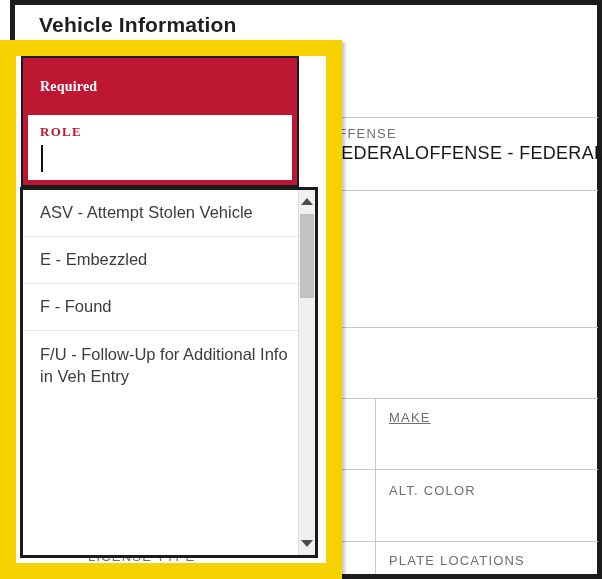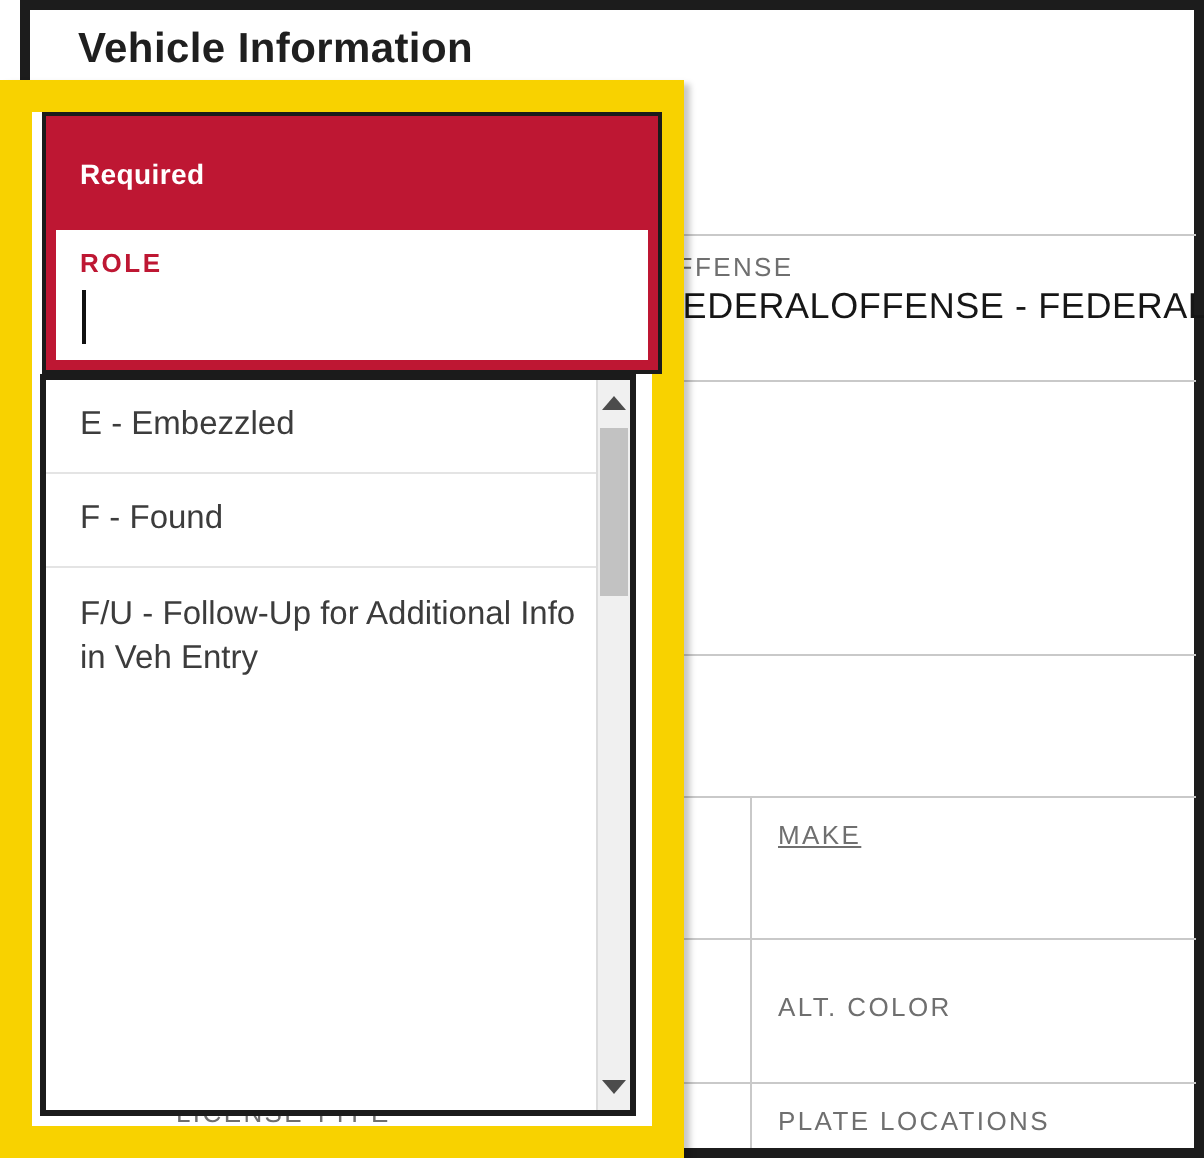--- a/index.html
+++ b/index.html
@@ -39,22 +39,22 @@
   .field-cell{position:absolute;left:376px;width:221px;}
   
   .highlight-frame{
     position:absolute;left:0;top:40px;width:342px;height:539px;
     box-sizing:border-box;border:16px solid var(--highlight-yellow);
     box-shadow:3px 2px 3px rgba(0,0,0,0.22);
     z-index:5;pointer-events:none;
   }
   
   .combobox{
-    position:absolute;left:23px;top:58px;width:306px;height:127px;
-    z-index:6;background:#7f1d1d;box-shadow:0 0 0 2px #1b1b1b;
+    position:absolute;left:23px;top:58px;width:274px;height:127px;
+    z-index:6;background:#7f1d1d;box-shadow:0 0 0 2px #1b1b1b;font-family:Liberation Serif, serif;
   }
   .combobox-header{
     height:57px;background:var(--accent-red);color:#fff;
     display:flex;align-items:center;padding-left:17px;box-sizing:border-box;
     font-size:14px;font-weight:bold;letter-spacing:0.2px;
   }
   .combobox-body{
     height:70px;box-sizing:border-box;position:relative;background:#fff;
     border-left:5px solid var(--accent-red);
     border-right:5px solid var(--accent-red);
@@ -110,21 +110,21 @@
 
 <div>
   <div class="form-label" style="left:327px;top:126px;">OFFENSE</div>
   <div class="offense-value">FEDERALOFFENSE - FEDERAL</div>
 </div>
 
 <div class="field-cell" style="top:398px;height:71px;">
   <div class="form-label" style="left:13px;top:12px;text-decoration:underline;">MAKE</div>
 </div>
 <div class="field-cell" style="top:469px;height:72px;">
-  <div class="form-label" style="left:13px;top:27px;text-align:right;">ALT. COLOR</div>
+  <div class="form-label" style="left:13px;top:14px;text-align:right;">ALT. COLOR</div>
 </div>
 <div class="field-cell" style="top:541px;height:33px;">
   <div class="form-label" style="left:13px;top:12px;">PLATE LOCATIONS</div>
 </div>
 
 <div class="form-label" style="left:88px;top:549px;">LICENSE TYPE</div>
 
 <div class="highlight-frame"></div>
 
 <div class="combobox">
@@ -132,20 +132,21 @@
     <span>Required</span>
   </div>
   <div class="combobox-body">
     <div class="role-label">ROLE</div>
     <div class="text-cursor"></div>
   </div>
 </div>
 
 <div class="listbox">
   <div class="options">
+      <div class="option">ASV - Attempt Stolen Vehicle</div>
       <div class="option">E - Embezzled</div>
       <div class="option">F - Found</div>
       <div class="option">F/U - Follow-Up for Additional Info in Veh Entry</div>
     </div>
   <div class="scroll-track">
     <div class="scroll-up-arrow"></div>
     <div class="scroll-thumb"></div>
     <div class="scroll-down-arrow"></div>
   </div>
 </div>

